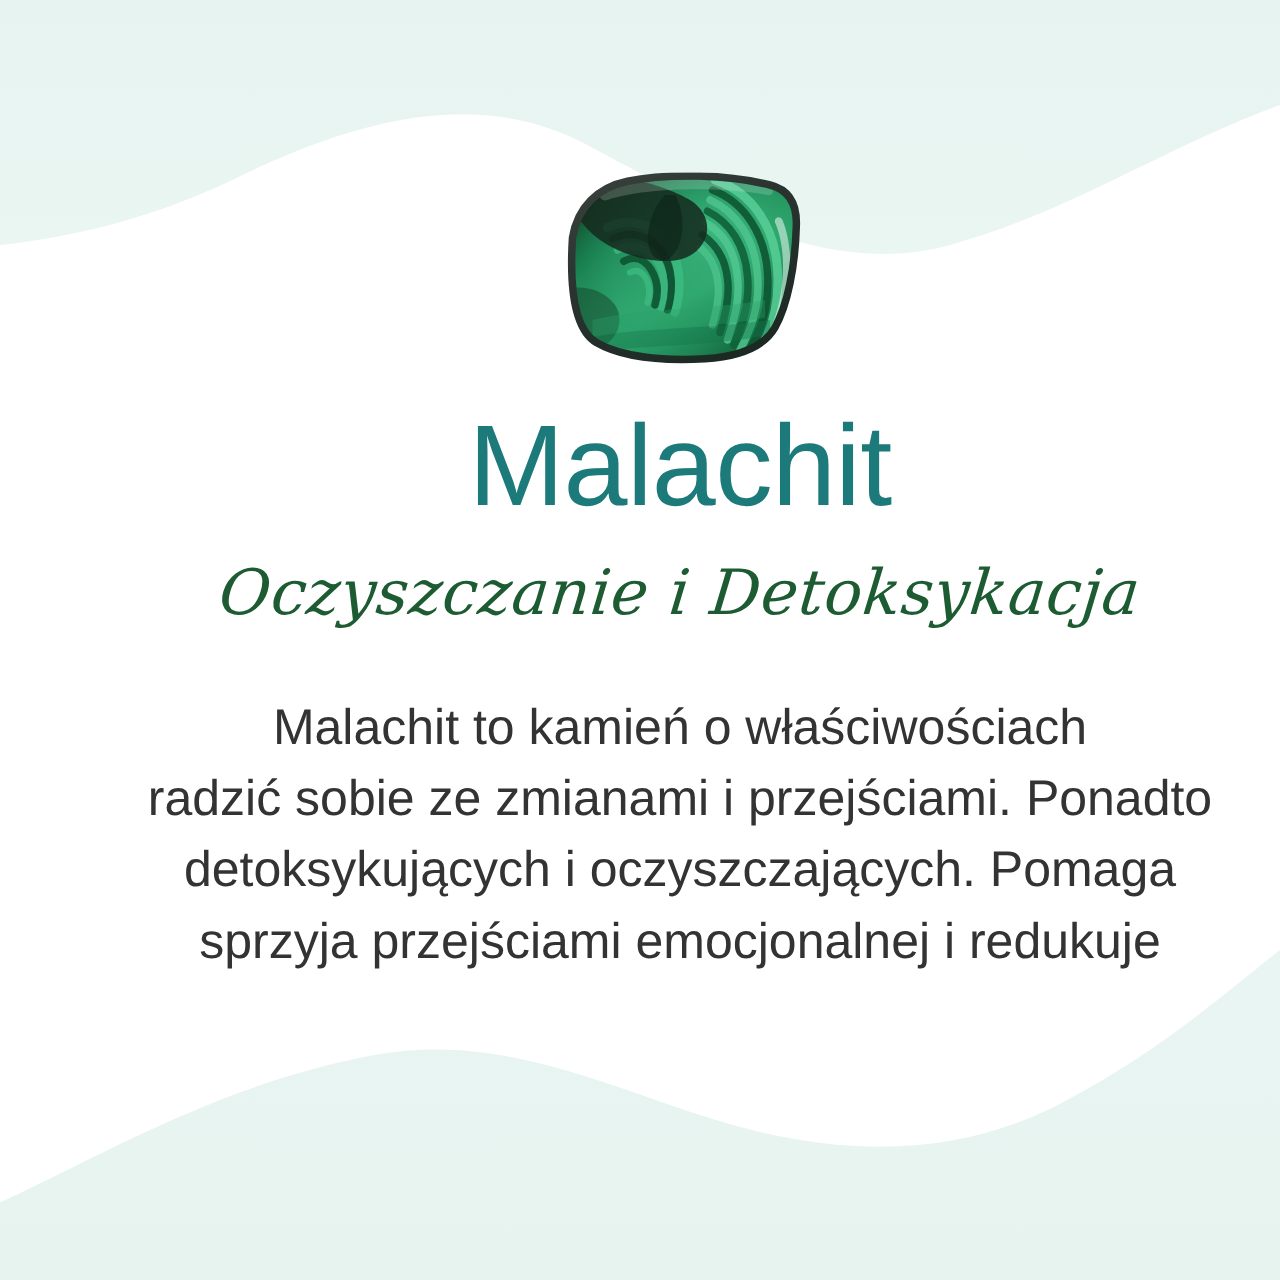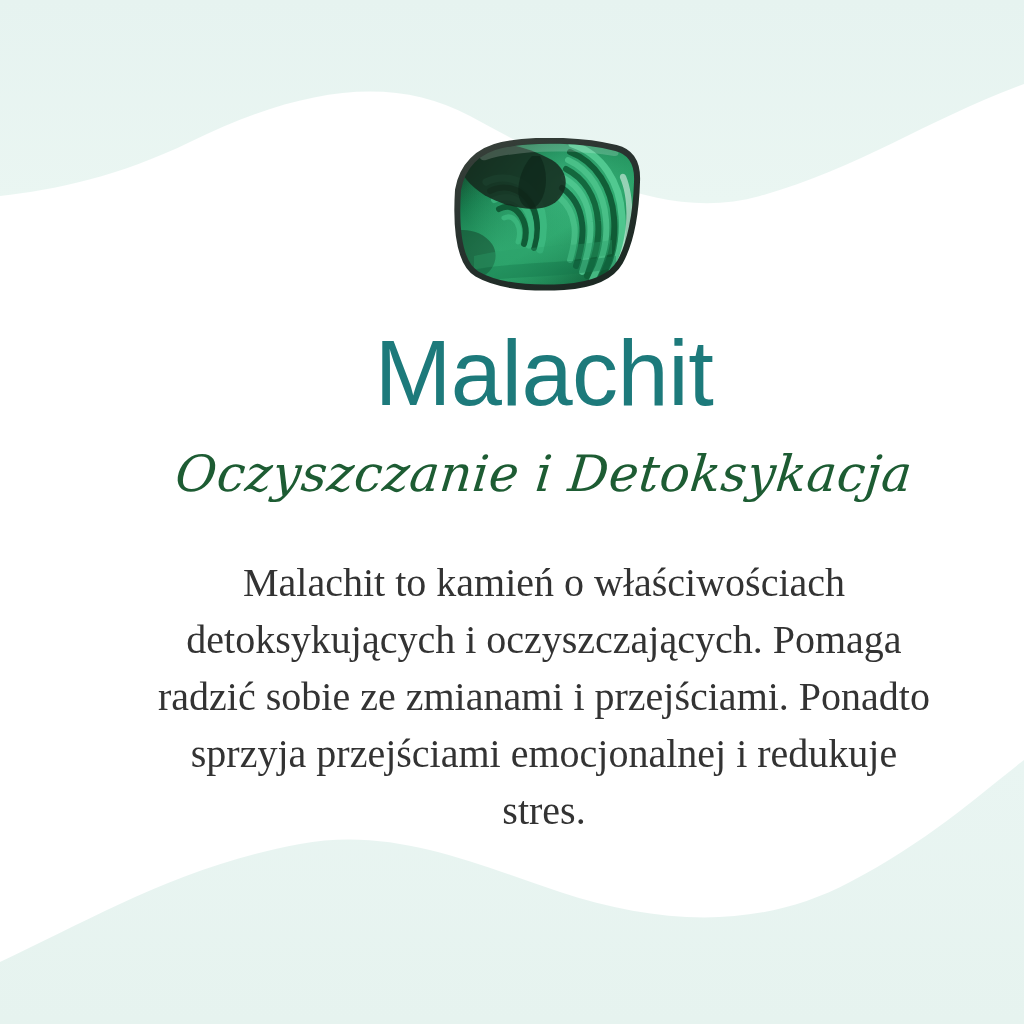--- a/index.html
+++ b/index.html
@@ -74,21 +74,21 @@
     transform: skewX(-6deg);
   }
 
   
   .body-text {
     position: absolute;
     left: 35px;
     top: 554px;
     width: 954px;
     text-align: center;
-    font-family: Liberation Serif, serif;
+    font-family: Liberation Sans, sans-serif;
     font-size: 40px;
     line-height: 57px;
     font-weight: 400;
     color: #333333;
   }
   .body-text .ln { display: block; white-space: nowrap; }
 </style>
 </head>
 <body>
 
@@ -220,20 +220,19 @@
                  C 18,127 11,100 14,52 Z" fill="none" stroke="url(#rimGrad)" stroke-width="6"></path>
       </svg>
     </div>
 
     <div class="title">Malachit</div>
 
     <div class="subtitle">Oczyszczanie i Detoksykacja</div>
 
     <div class="body-text">
       <span class="ln">Malachit to kamień o właściwościach</span>
+      <span class="ln">radzić sobie ze zmianami i przejściami. Ponadto</span>
       <span class="ln">detoksykujących i oczyszczających. Pomaga</span>
-      <span class="ln">radzić sobie ze zmianami i przejściami. Ponadto</span>
       <span class="ln">sprzyja przejściami emocjonalnej i redukuje</span>
-      <span class="ln">stres.</span>
     </div>
 
   </div>
 </div>
 
 </body></html>

